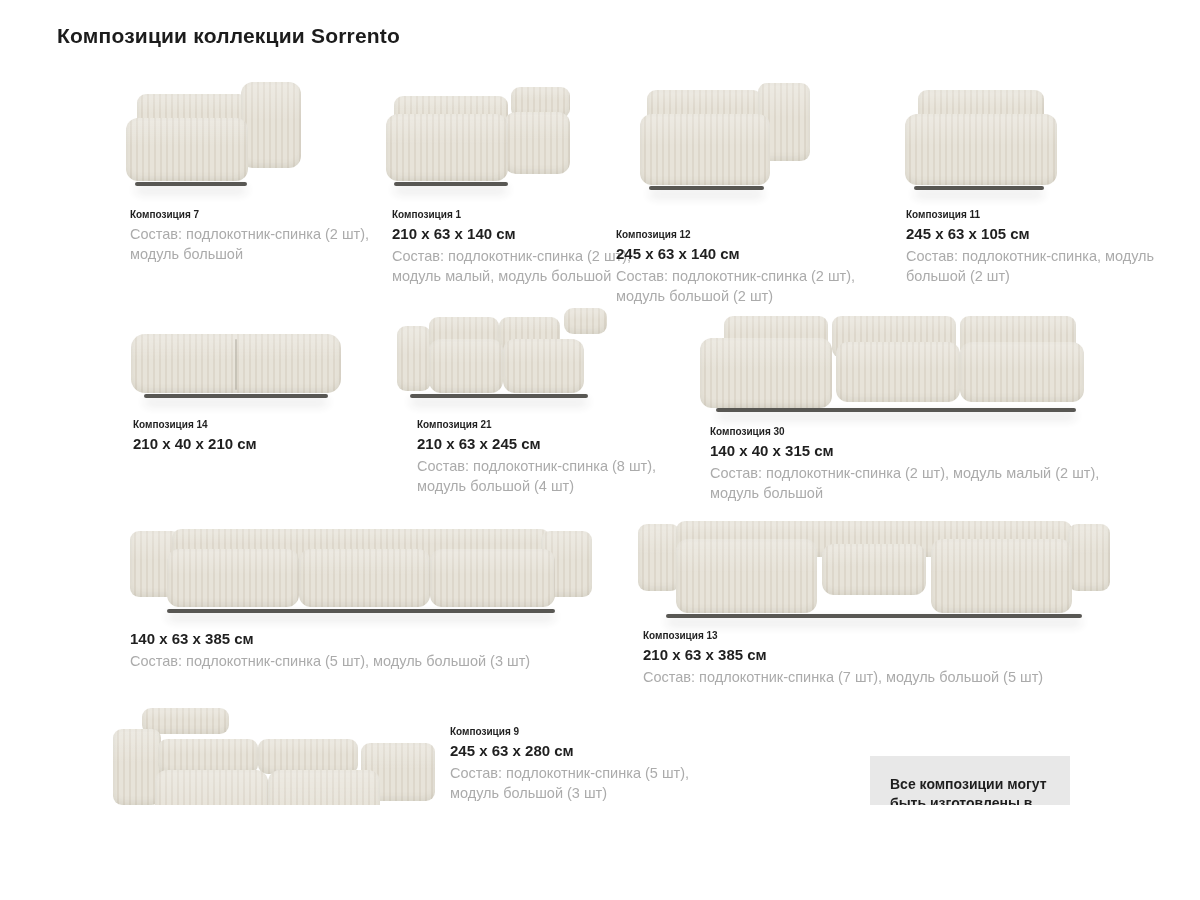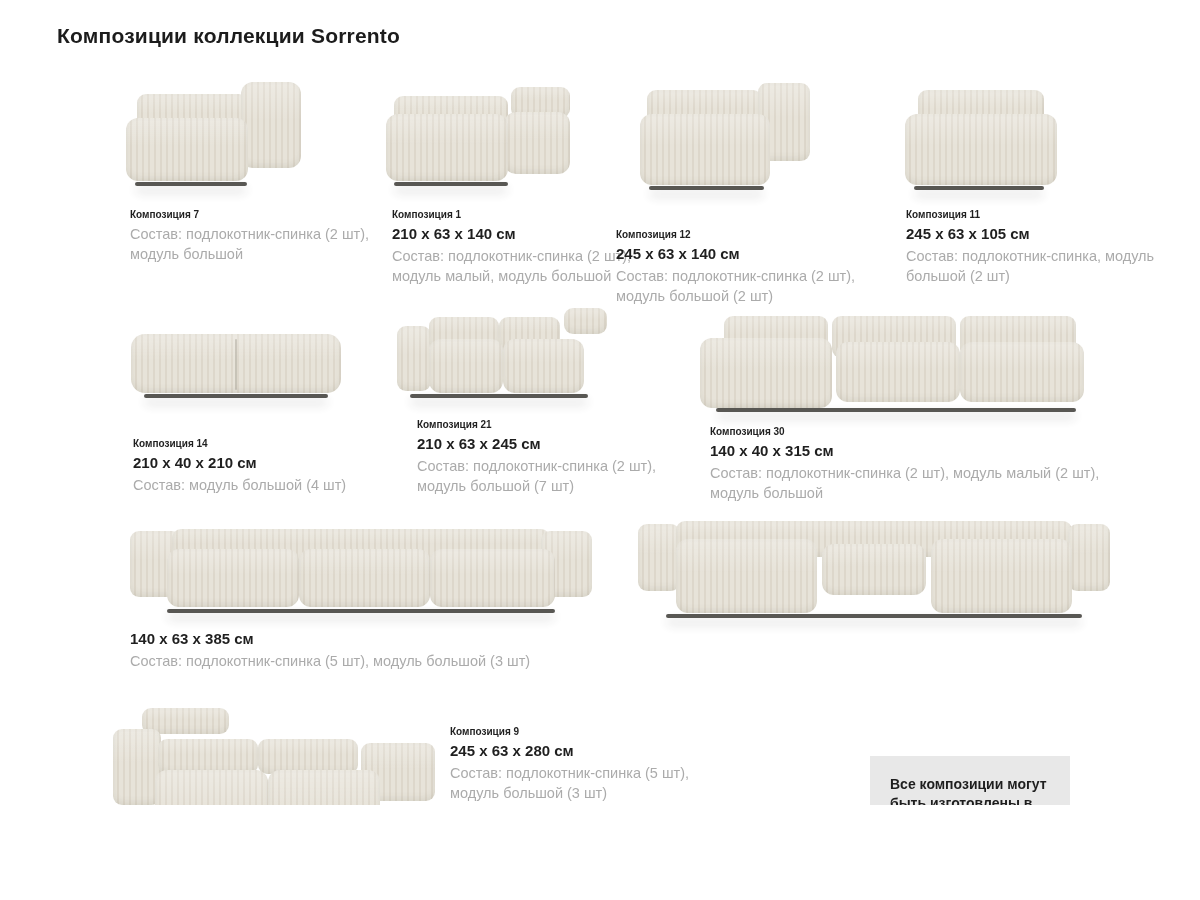--- a/index.html
+++ b/index.html
@@ -114,21 +114,21 @@
   .s21{left:397px;top:308px;width:212px;height:92px;}
   .s20{left:700px;top:305px;width:400px;height:110px;}
   .s5 {left:130px;top:515px;width:462px;height:100px;}
   .s13{left:638px;top:508px;width:472px;height:112px;}
   .s9 {left:113px;top:705px;width:322px;height:172px;}
   
   .t7 {left:130px;top:209px;width:265px;}
   .t3 {left:392px;top:209px;width:265px;}
   .t12{left:616px;top:209px;width:265px;margin-top:20px;}
   .t11{left:906px;top:209px;width:270px;}
-  .t14{left:133px;top:438px;width:265px;}
+  .t14{left:133px;top:419px;width:265px;}
   .t21{left:417px;top:419px;width:270px;}
   .t20{left:710px;top:426px;width:395px;}
   .t5 {left:130px;top:630px;width:470px;}
   .t13{left:643px;top:630px;width:475px;}
   .t9 {left:450px;top:726px;width:265px;}
   
   .note{
     position:absolute;left:870px;top:756px;width:200px;min-height:98px;
     background:var(--note-bg);padding:19px 20px;
     font-size:14px;font-weight:700;line-height:1.38;color:#1e1e1e;
@@ -189,36 +189,35 @@
   </div>
 
   <div class="sofa s14 comp14">
     <div class="mod seat p1"></div>
     <div class="mod seam p2"></div>
     <div class="base"></div>
   </div>
   <div class="ctext t14">
     <div class="name">Композиция 14</div>
     <div class="dims">210 x 40 x 210 см</div>
-    <div class="desc">Состав: модуль большой (4 шт)</div>
   </div>
 
   <div class="sofa s21 comp21">
     <div class="mod p1"></div>
     <div class="mod p2"></div>
     <div class="mod p3"></div>
     <div class="mod p4"></div>
     <div class="mod seat p5"></div>
     <div class="mod seat p6"></div>
     <div class="base"></div>
   </div>
   <div class="ctext t21">
     <div class="name">Композиция 21</div>
     <div class="dims">210 x 63 x 245 см</div>
-    <div class="desc">Состав: подлокотник-спинка (2 шт), модуль большой (7 шт)</div>
+    <div class="desc">Состав: подлокотник-спинка (8 шт), модуль большой (4 шт)</div>
   </div>
 
   <div class="sofa s20 comp20">
     <div class="mod p1"></div>
     <div class="mod p2"></div>
     <div class="mod p3"></div>
     <div class="mod seat p4"></div>
     <div class="mod seat p5"></div>
     <div class="mod seat p6"></div>
     <div class="base"></div>
@@ -245,20 +244,25 @@
 
   <div class="sofa s13 comp13">
     <div class="mod p1"></div>
     <div class="mod p2"></div>
     <div class="mod p3"></div>
     <div class="mod seat p4"></div>
     <div class="mod seat p5"></div>
     <div class="mod seat p6"></div>
     <div class="base"></div>
   </div>
+  <div class="ctext t13">
+    <div class="name">Композиция 13</div>
+    <div class="dims">210 x 63 x 385 см</div>
+    <div class="desc">Состав: подлокотник-спинка (7 шт), модуль большой (5 шт)</div>
+  </div>
 
   <div class="sofa s9 comp9">
     <div class="mod p1"></div>
     <div class="mod p2"></div>
     <div class="mod p3"></div>
     <div class="mod p4"></div>
     <div class="mod p5"></div>
     <div class="mod seat p6"></div>
     <div class="mod seat p7"></div>
     <div class="base"></div>

